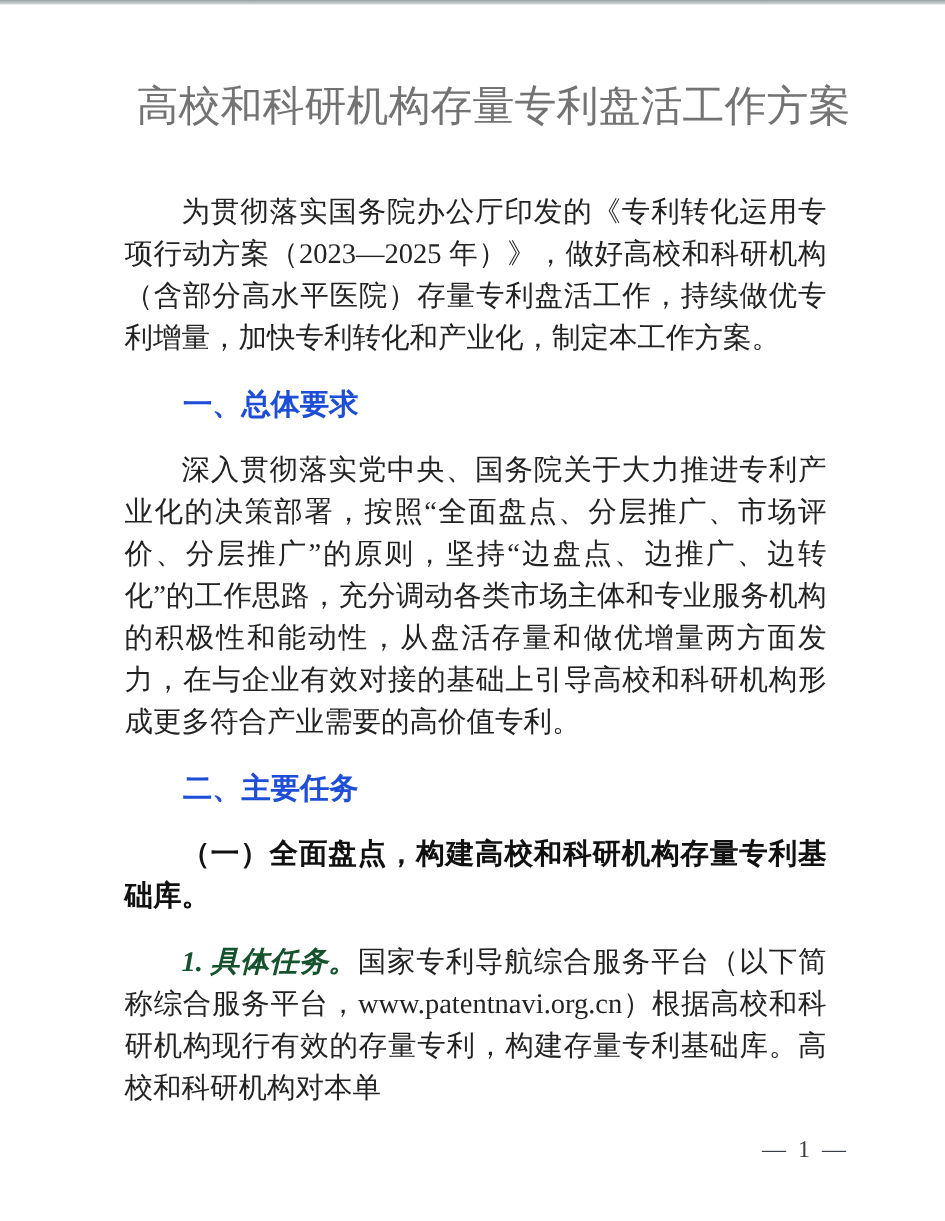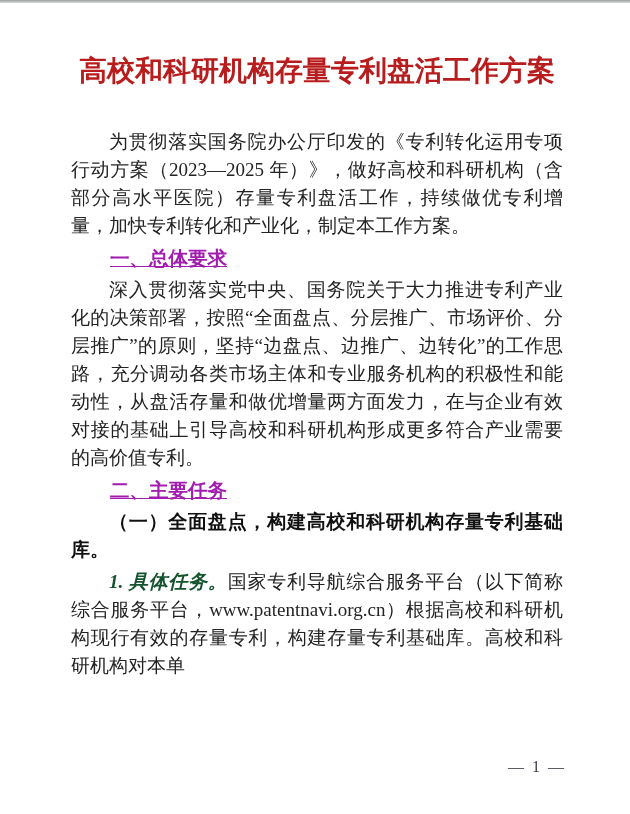--- a/index.html
+++ b/index.html
@@ -20,45 +20,44 @@
     top: 0; left: 0;
     width: 100%;
     height: 3px;
     background: linear-gradient(#9aa0a0, #d8dcdc);
   }
   .content {
     padding: 52px 63px 0 67px; 
   }
   .doc-title {
     margin: 0 0 38px 0;
-    text-align: center;
+    text-align: right;
     font-size: 28px;
-    font-weight: bold;
-    color: #b91c1c;
+    font-weight: normal;
+    color: #737373;
     white-space: nowrap;
     font-family: "Liberation Serif", "DejaVu Serif", serif;
   }
   p {
-    margin: 4px;
+    margin: 16px;
     font-size: 19px;
     line-height: 28px;
     color: #232323;
     text-align: justify;
     text-justify: inter-ideograph;
     text-indent: 2em;
   }
   p.body-para {
     font-family: "Liberation Serif", "DejaVu Serif", serif;
   }
   p.section-heading {
     font-weight: bold;
-    color: #a21caf;
+    color: #1d4ed8;
     font-family: "Liberation Sans", "DejaVu Sans", sans-serif;
     font-size: 19.5px;
-    text-decoration: underline;
   }
   p.kai-heading {
     font-weight: bold;
     color: #111111;
   }
   p.task-para .task-lead {
     font-weight: bold;
     font-style: italic; 
     color: #14532d;
   }

